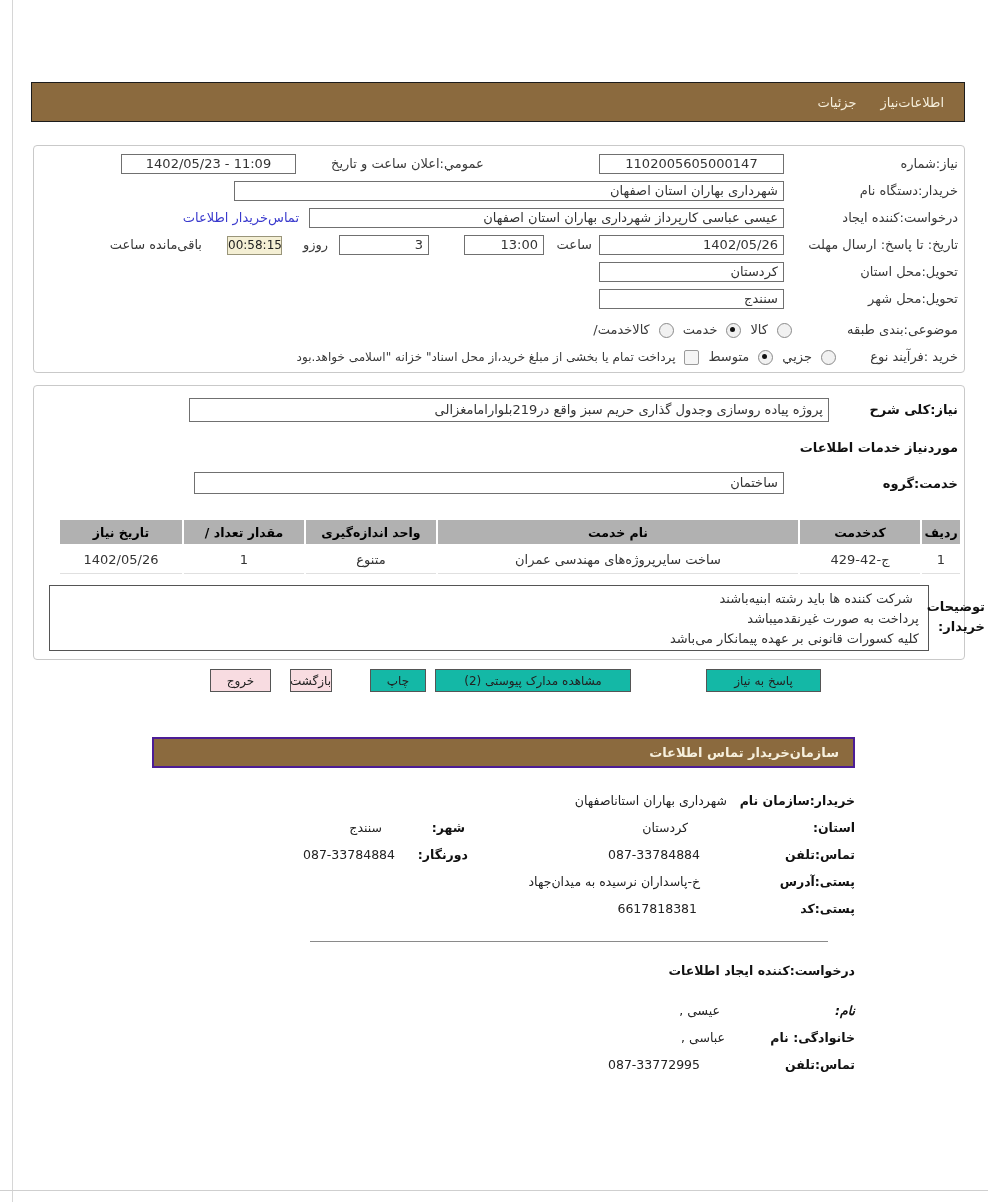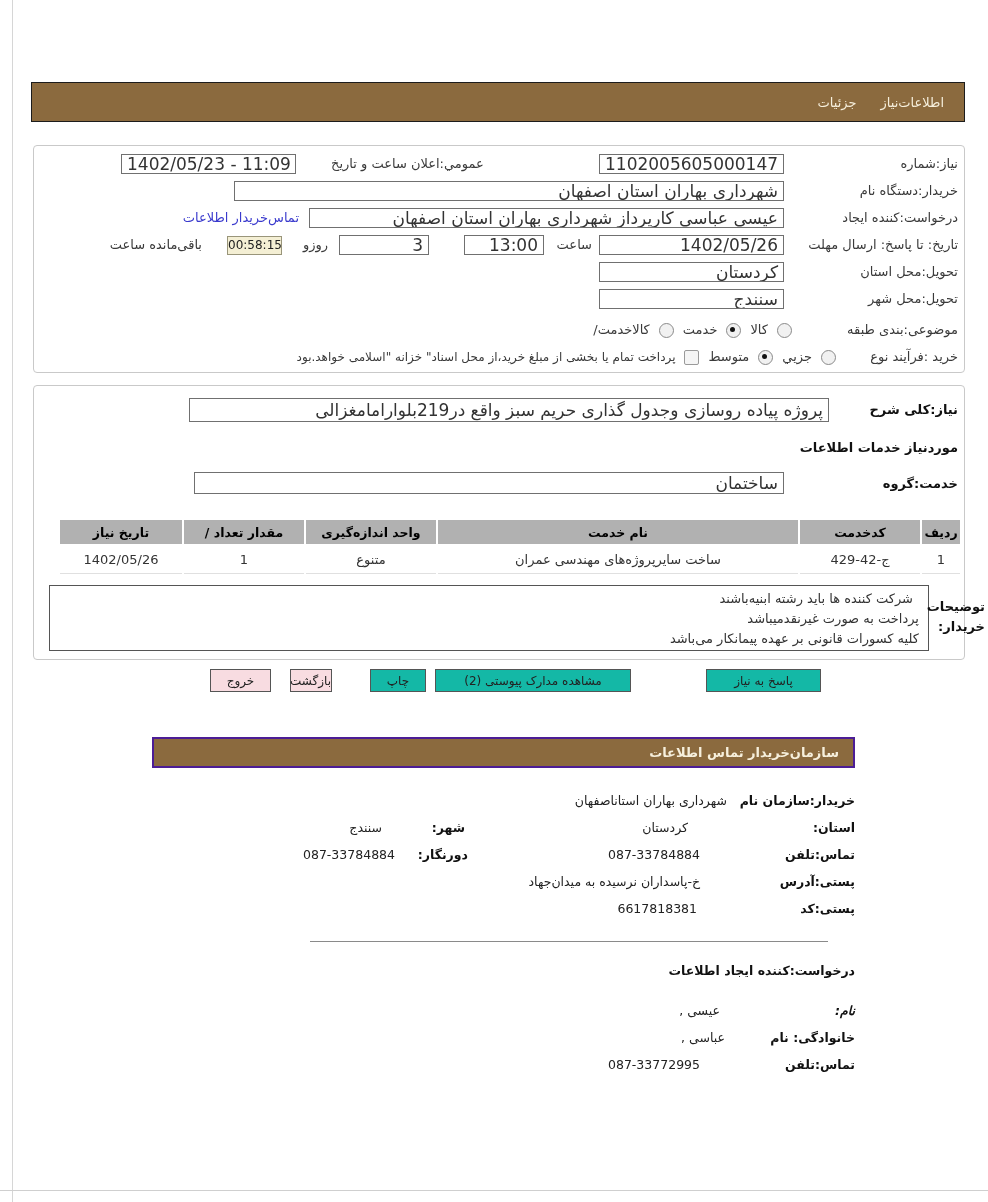--- a/index.html
+++ b/index.html
@@ -17,21 +17,21 @@
         border:2px solid #4c1d95;box-sizing:border-box;color:#f6efdc;font-weight:bold;
         display:flex;align-items:center;padding-right:14px;font-size:13px;}
 
   .panel{position:absolute;background:#fff;border:1px solid #c9c9c9;border-radius:4px;box-sizing:border-box;}
   #panel1{left:33px;top:145px;width:932px;height:228px;}
   #panel2{left:33px;top:385px;width:932px;height:275px;}
 
   .lbl{position:absolute;white-space:nowrap;color:#3a3a3a;line-height:20px;}
   .blbl{font-weight:bold;color:#111;}
   .field{position:absolute;height:20px;border:1px solid #707070;background:#fff;box-sizing:border-box;
-         font-size:17px;line-height:18px;padding:0 5px;white-space:nowrap;overflow:hidden;}
+         font-size:13px;line-height:18px;padding:0 5px;white-space:nowrap;overflow:hidden;}
   .center{text-align:center;}
   .ltr{direction:ltr;unicode-bidi:embed;}
   .link{position:absolute;color:#3a3acd;white-space:nowrap;cursor:pointer;line-height:20px;}
   .timer{position:absolute;height:19px;background:#f4efd4;border:1px solid #99957a;box-sizing:border-box;
          text-align:center;font-size:12px;line-height:17px;color:#222;}
 
   .optrow{position:absolute;display:flex;align-items:center;gap:9px;white-space:nowrap;}
   .radio{display:inline-block;width:13px;height:13px;border:1px solid #8a8a8a;border-radius:50%;
          background:#f1f1f1;position:relative;flex:0 0 auto;cursor:pointer;}
   .radio.sel::after{content:"";position:absolute;left:3px;top:3px;width:5px;height:5px;border-radius:50%;background:#111;}

